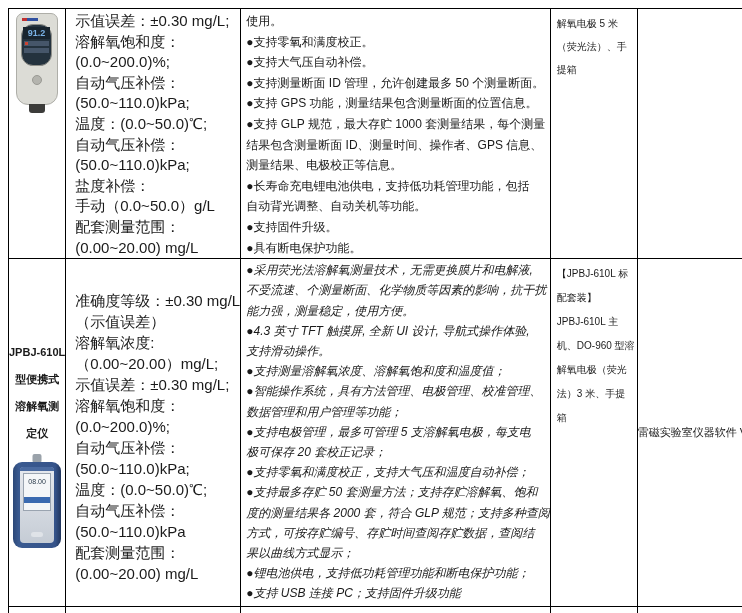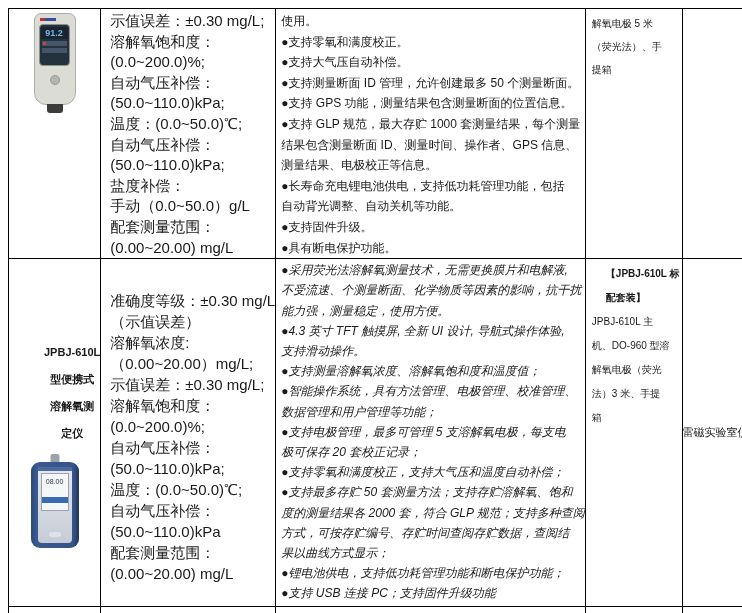--- a/index.html
+++ b/index.html
@@ -22,43 +22,43 @@
     padding:0;
     overflow:hidden;
   }
   .lines div { white-space:nowrap; }
   .specs-cell { font-size:15px; line-height:20.6px; padding:2px 0 0 9px; }
   .features-cell { font-size:12px; line-height:20.6px; padding:2px 0 0 5px; }
   .features-cell.r2 { line-height:20.2px; padding-top:1px;font-style:italic; }
   .specs-cell.r2 { line-height:21px; padding-top:31px; }
   .acc-cell { font-size:10px; line-height:23px; padding:3px 2px 0 6px; }
   .acc-cell.r2 { line-height:24px; }
-  .acc-heading { font-weight:bold;margin-left:14px; }
+  .acc-heading { font-weight:normal; }
   .name-cell { text-align:center; }
-  .name-block { margin-top:80px; font-size:11px; font-weight:bold; line-height:27px;margin-left:35px; }
+  .name-block { margin-top:80px; font-size:11px; font-weight:bold; line-height:27px; }
   .center-cell { text-align:center; font-size:11px; }
   .vcenter { display:flex; flex-direction:row; justify-content:flex-end; align-items:center; height:346px; }
   .software-lines { line-height:20px; }
   .code-lines { line-height:17px; }
   .price-text { line-height:14px;text-decoration:underline; }
 
   
   .dev1 { position:relative; width:42px; height:100px; margin:4px auto 0; }
   .dev1-body {
     position:absolute; top:0; left:0; width:42px; height:92px;
     background:linear-gradient(145deg,#ececе8,#e6e6e2 40%,#c9c9c3);
     background-color:#dcdcd6;
     border:1px solid #aeaea8;
     border-radius:7px 7px 12px 12px;
   }
   .dev1-logo { position:absolute; top:5px; left:6px; width:16px; height:3px;
     background:linear-gradient(90deg,#c03030 30%,#3050a0 30%); }
   .dev1-screen {
     position:absolute; top:11px; left:5px; width:31px; height:42px;
-    background:#24323e; border:1px solid #8e8e88; border-radius:4px;
+    background:#24323e; border:1px solid #8e8e88; border-radius:12px;
   }
   .dev1-reading { color:#7ab2e6; font-weight:bold; font-size:9px; text-align:center;
     background:#18242e; margin:2px 1px 0; padding:1px 0; }
   .dev1-row { height:5px; margin:2px 2px 0; background:#46566a; position:relative; }
   .dev1-row .dot { position:absolute; left:1px; top:1px; width:3px; height:3px; background:#c43; }
   .dev1-btn { position:absolute; top:62px; left:50%; transform:translateX(-50%);
     width:10px; height:10px; border-radius:50%; background:#b4b4ae; border:1px solid #9a9a94; }
   .dev1-foot { position:absolute; bottom:0; left:50%; transform:translateX(-50%);
     width:16px; height:9px; background:#3c3c3a; border-radius:0 0 3px 3px; }
 

